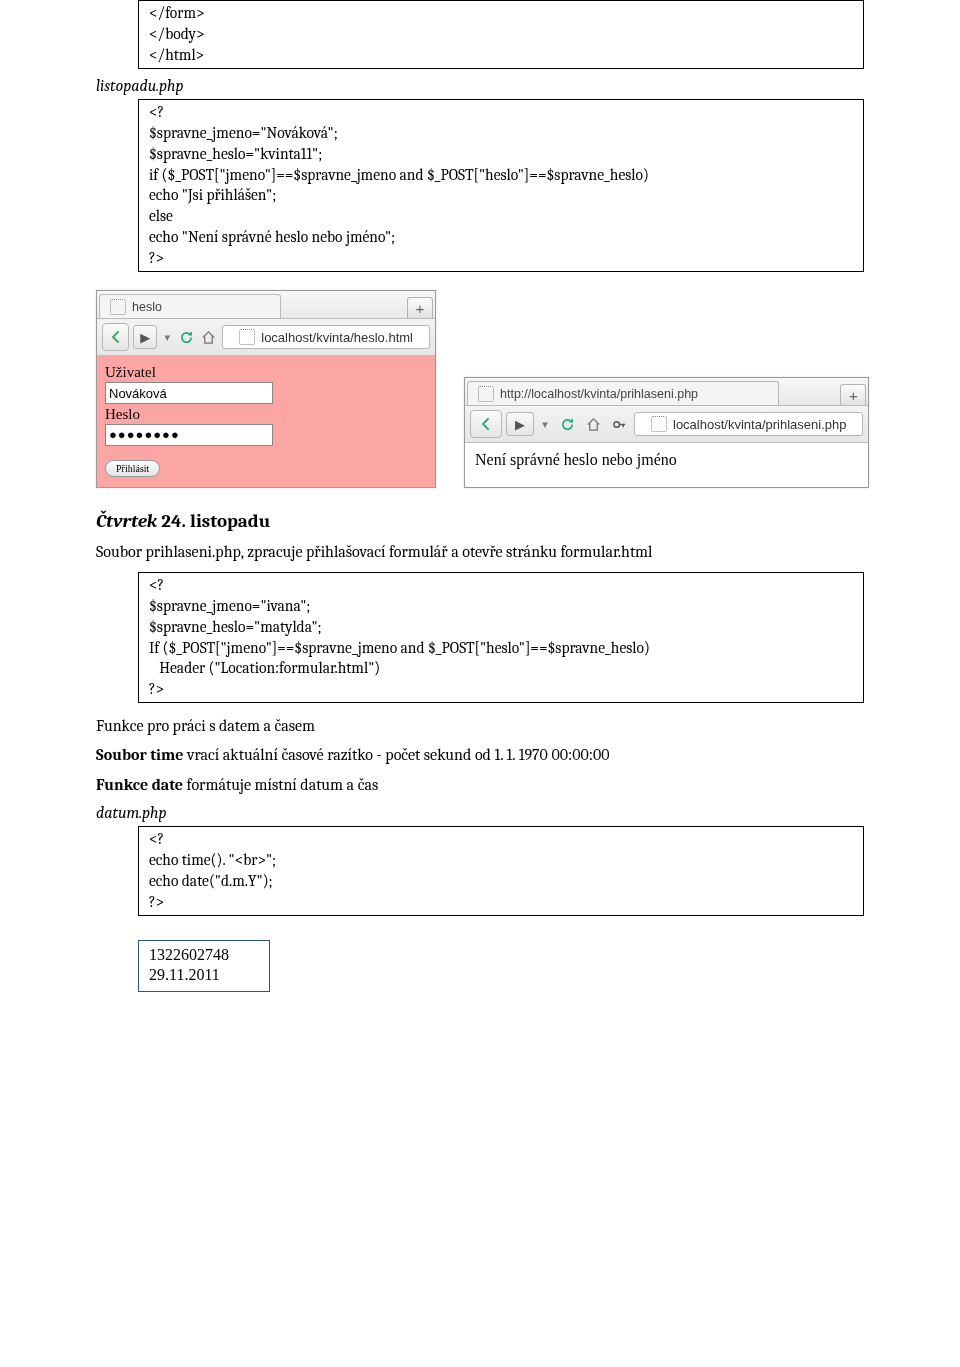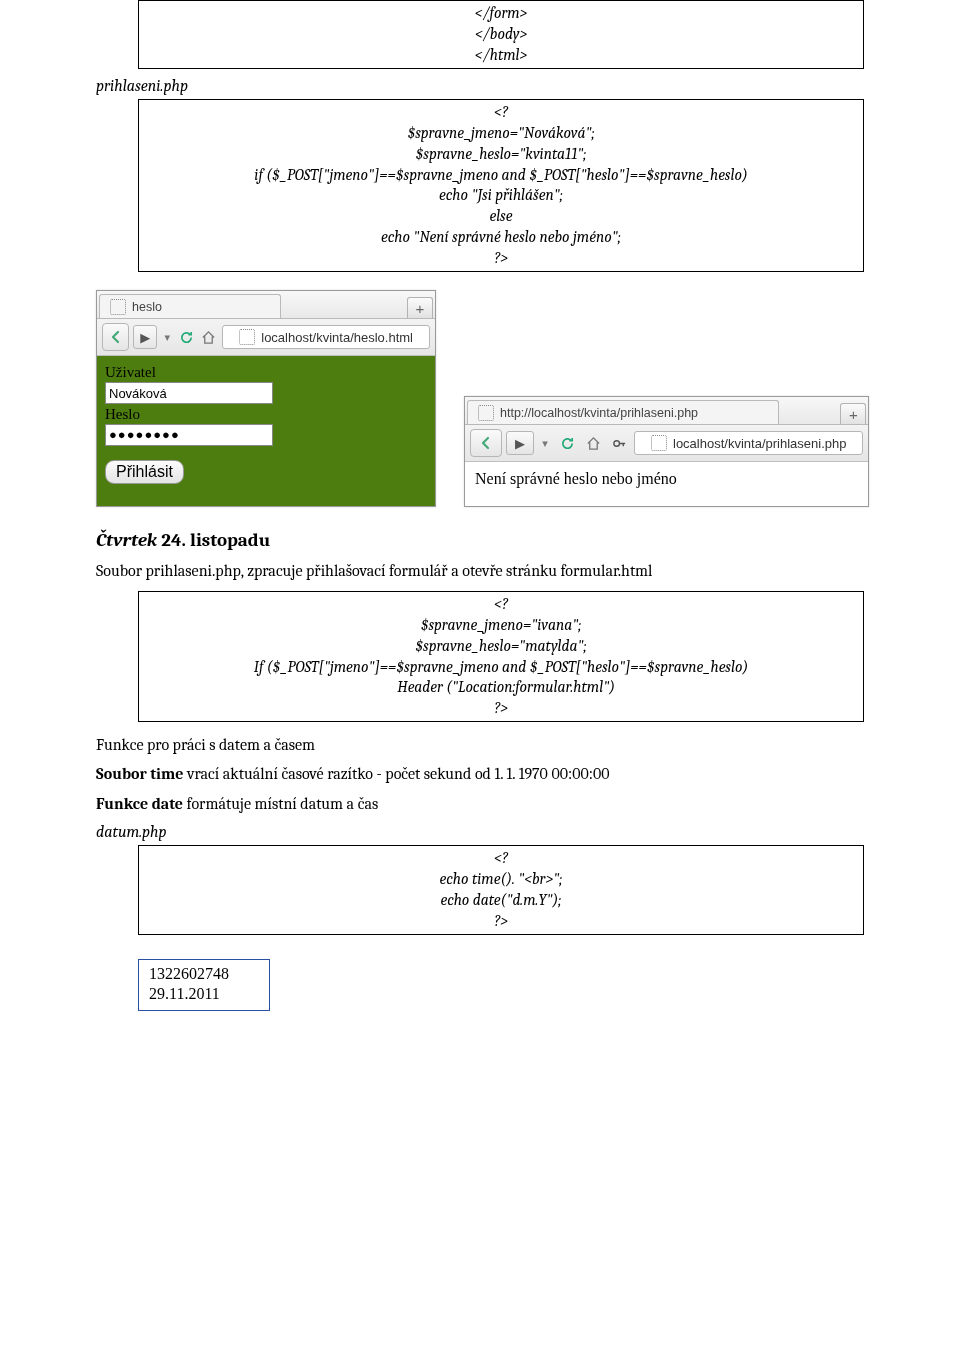--- a/index.html
+++ b/index.html
@@ -11,25 +11,23 @@
   background: #fff;
   width: 960px;
 }
 .page {
   padding: 0 96px 30px 96px;
 }
 .code-box {
   border: 1px solid #000;
   padding: 2px 10px 2px 10px;
   font-family: Cambria, Georgia, serif;
-  font-style: italic;
   font-size: 15.5px;
   line-height: 1.35;
   margin-bottom: 8px;
-  text-align: center;
 }
 .code-box .line { white-space: pre; }
 .label-italic {
   font-style: italic;
   font-size: 16px;
   margin: 6px 0 4px 0;
 }
 .subfile {
   margin-left: 42px;
 }
@@ -138,22 +136,22 @@
   background:#fff;
   border:1px solid #b6b6b6;
   border-radius:3px;
   height: 22px;
   padding: 0 16px;
   gap:6px;
 }
 .url-box .fav { width:14px; height:14px; border:1px dotted #8a8a8a; border-radius:2px;}
 .url-box .url-text { color:#333; font-size:13px; white-space:nowrap; overflow:hidden;}
 .content-area {
-  background: #4d7c0f;
-  padding: 6px 8px 22px 8px;
+  background: #fca5a5;
+  padding: 6px 8px 10px 8px;
   font-family: "Times New Roman", serif;
   font-size: 15px;
 }
 .content-area.white { background:#fff; font-family: "Times New Roman", serif; font-size:16px; padding:8px 10px 18px 10px; }
 .field-label { margin: 2px 0 1px 0; }
 .txt-input {
   background:#fff;
   border:1px solid #888;
   height:18px;
   width: 160px;
@@ -162,22 +160,22 @@
   font-size:13px;
   display:block;
 }
 .dots { letter-spacing:1px; }
 .submit-btn {
   margin-top: 14px;
   background: linear-gradient(#fcfcfc,#e4e4e4);
   border: 1px solid #999;
   border-radius: 9px;
   padding: 2px 10px;
-  font-family: Liberation Sans, sans-serif;
-  font-size: 16px;
+  font-family: Liberation Serif, serif;
+  font-size: 10px;
   display:inline-block;
 }
 .browser.left { width: 338px; }
 .browser.right { width: 440px; margin-top: 22px; }
 .result-box {
   border: 1px solid #2a4ea0;
   padding: 4px 10px 6px 10px;
   font-family: "Times New Roman", serif;
   font-size: 16px;
   width: 110px;
@@ -191,21 +189,21 @@
 <div class="page">
 
   <div class="subfile">
     <div class="code-box">
       <div class="line">&lt;/form&gt;</div>
       <div class="line">&lt;/body&gt;</div>
       <div class="line">&lt;/html&gt;</div>
     </div>
   </div>
 
-  <div class="label-italic">prihlaseni.php</div>
+  <div class="label-italic">listopadu.php</div>
 
   <div class="subfile">
     <div class="code-box">
       <div class="line">&lt;?</div>
       <div class="line">$spravne_jmeno="Nováková";</div>
       <div class="line">$spravne_heslo="kvinta11";</div>
       <div class="line"></div>
       <div class="line">if ($_POST["jmeno"]==$spravne_jmeno and $_POST["heslo"]==$spravne_heslo)</div>
       <div class="line">echo "Jsi přihlášen";</div>
       <div class="line">else</div>

